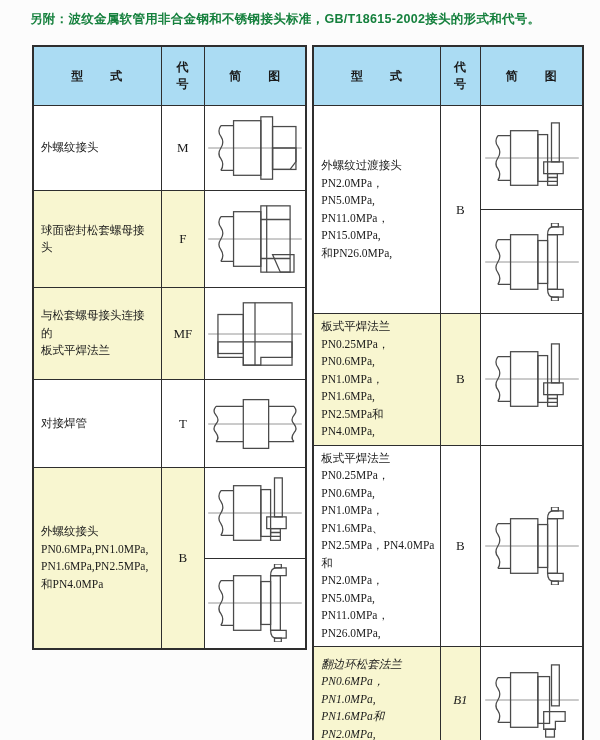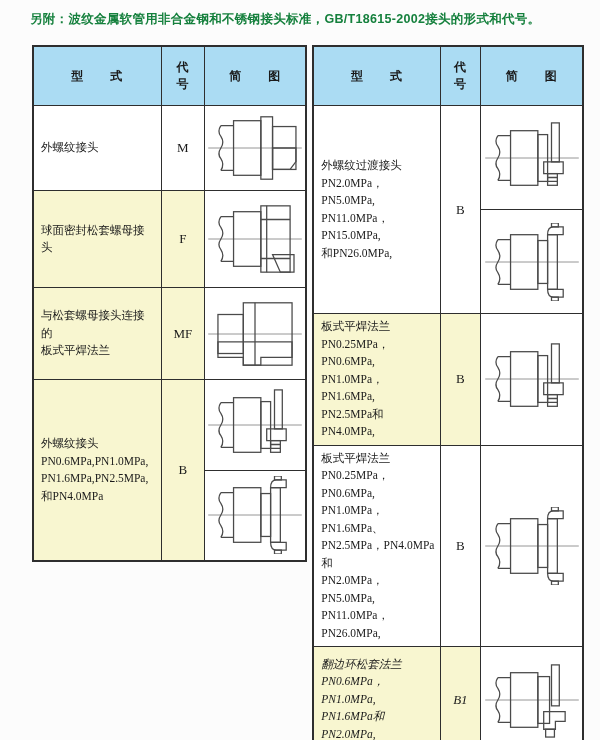--- a/index.html
+++ b/index.html
@@ -129,20 +129,45 @@
                     <line class="thin" x1="2" y1="40" x2="98" y2="40"></line>
     <rect class="ln" x="12" y="20" width="26" height="40"></rect>
     <rect class="ln" x="38" y="8" width="50" height="64"></rect>
     <path class="ln" d="M50,8 V72"></path>
     <path class="ln" d="M12,48 H88 V64 H56 V72 H38 V64 H12 Z" fill="url(#h4)"></path>
                   </svg>
                 </div>
               </div>
             </td>
           </tr>
+          <tr style="height: 87px;">
+            <td class="type-cell">
+              <div>对接焊管</div>
+            </td>
+            <td class="code-cell">T</td>
+            <td class="diag-cell">
+              <div class="diag-stack" style="height: 87px;">
+                <div class="diag-sub">
+                  <svg viewBox="0 0 100 80" width="100" height="78">
+                    <defs>
+                      <pattern id="h5" width="5" height="5" patternUnits="userSpaceOnUse">
+                        <path d="M0,5 L5,0" stroke="#555" stroke-width="0.8"></path>
+                      </pattern>
+                    </defs>
+                    <line class="thin" x1="2" y1="40" x2="98" y2="40"></line>
+    <path class="ln" d="M10,22 q-4,5 0,9 q4,5 0,9 q-4,5 0,9 q4,5 0,9"></path>
+    <path class="ln" d="M10,22 H38 M10,58 H38"></path>
+    <rect class="ln" x="38" y="15" width="26" height="50"></rect>
+    <path class="ln" d="M64,22 H90 M64,58 H90"></path>
+    <path class="ln" d="M90,22 q4,5 0,9 q-4,5 0,9 q4,5 0,9 q-4,5 0,9"></path>
+                  </svg>
+                </div>
+              </div>
+            </td>
+          </tr>
           <tr style="height: 180px;">
             <td class="type-cell yellow">
               <div>外螺纹接头</div>
               <div>PN0.6MPa,PN1.0MPa,</div>
               <div>PN1.6MPa,PN2.5MPa,</div>
               <div>和PN4.0MPa</div>
             </td>
             <td class="code-cell yellow">B</td>
             <td class="diag-cell">
               <div class="diag-stack" style="height: 180px;">

